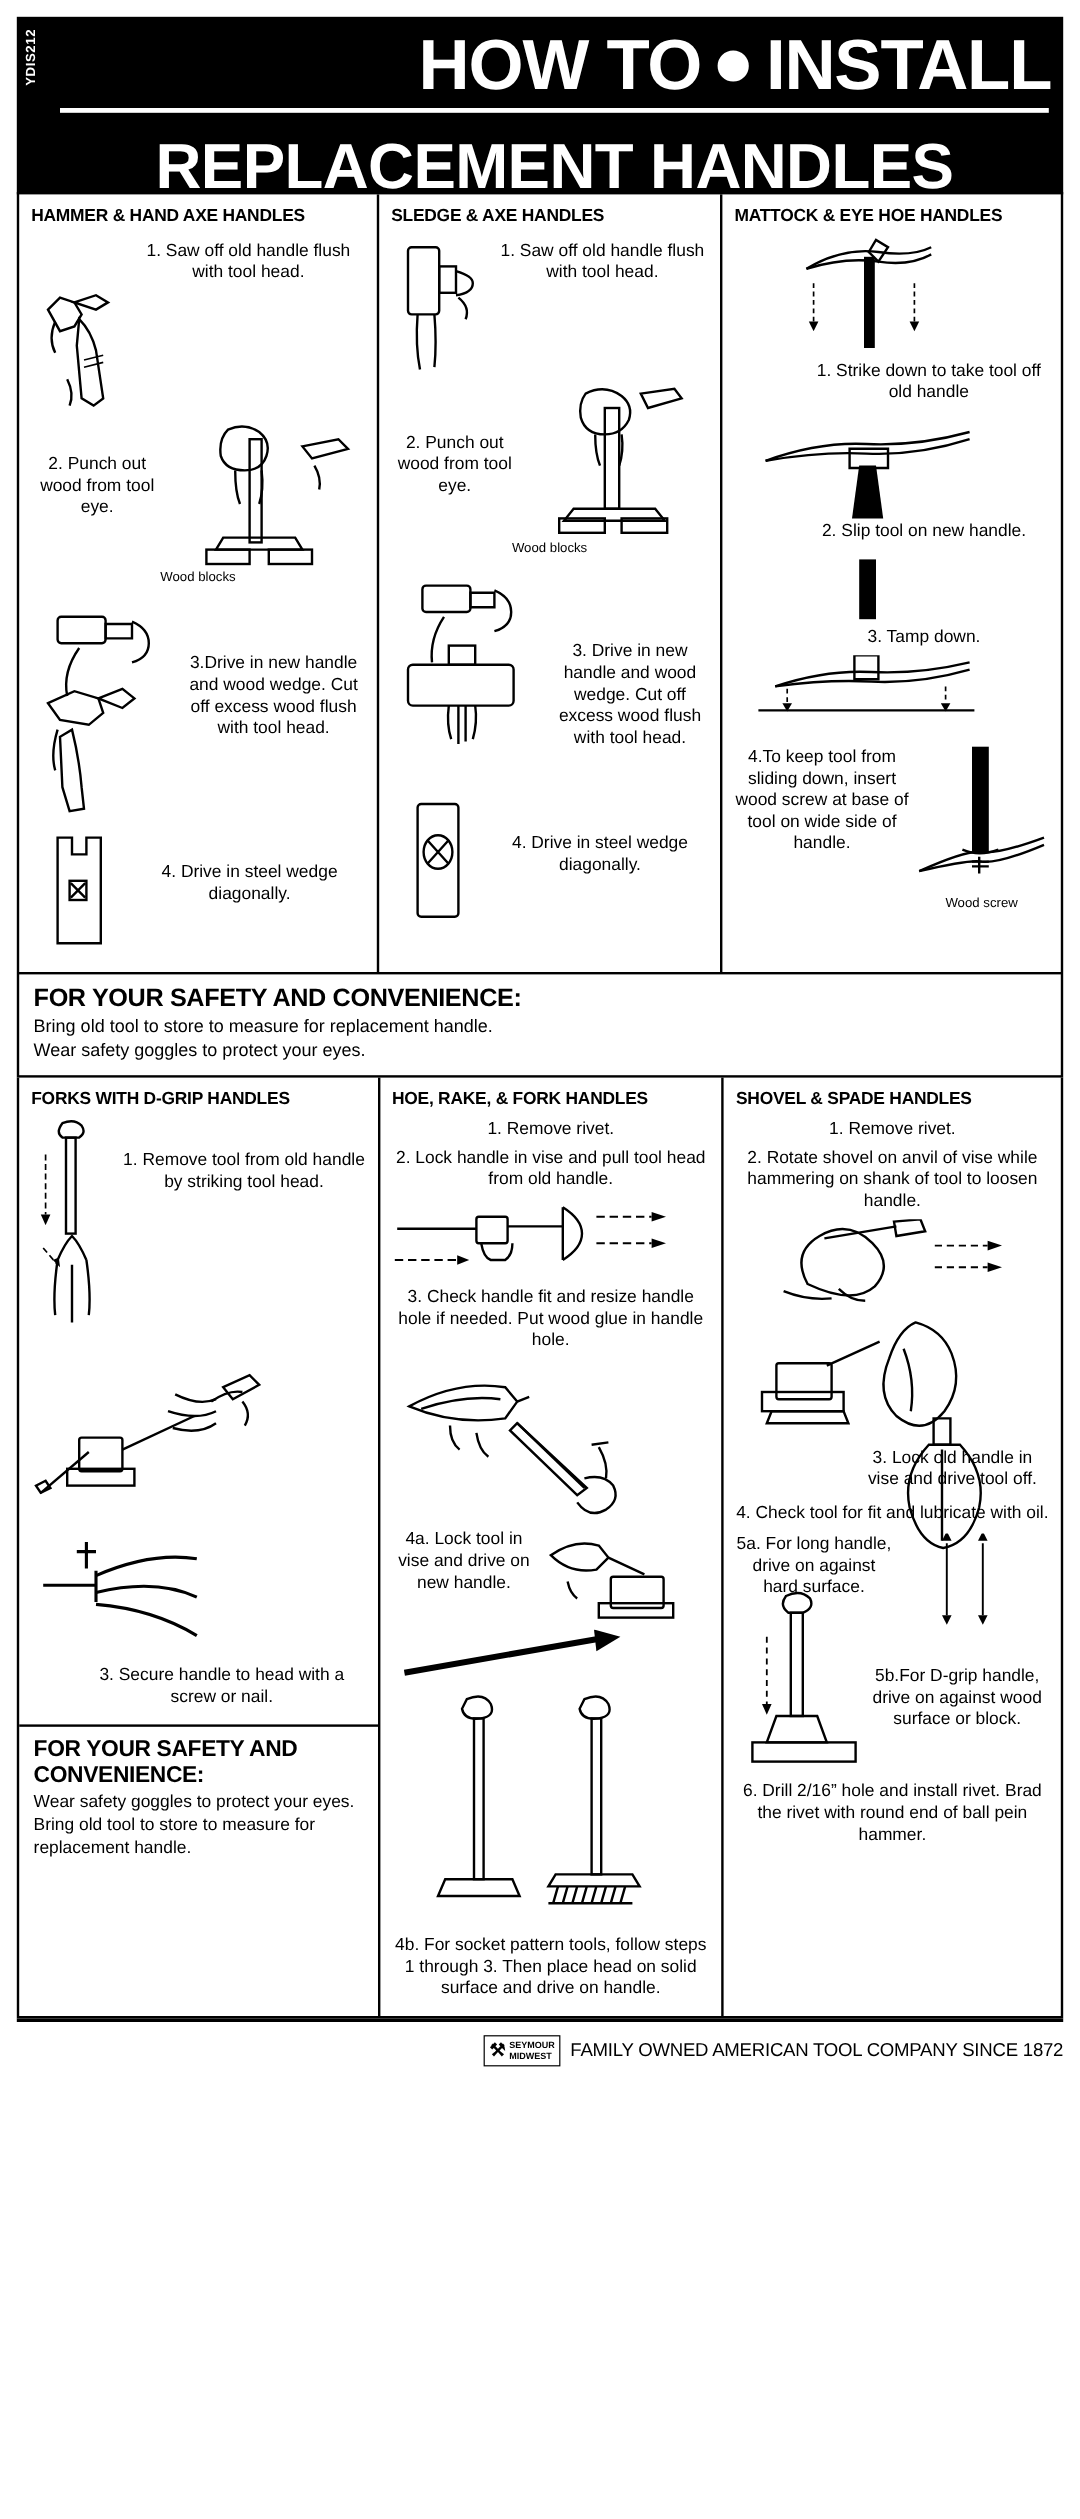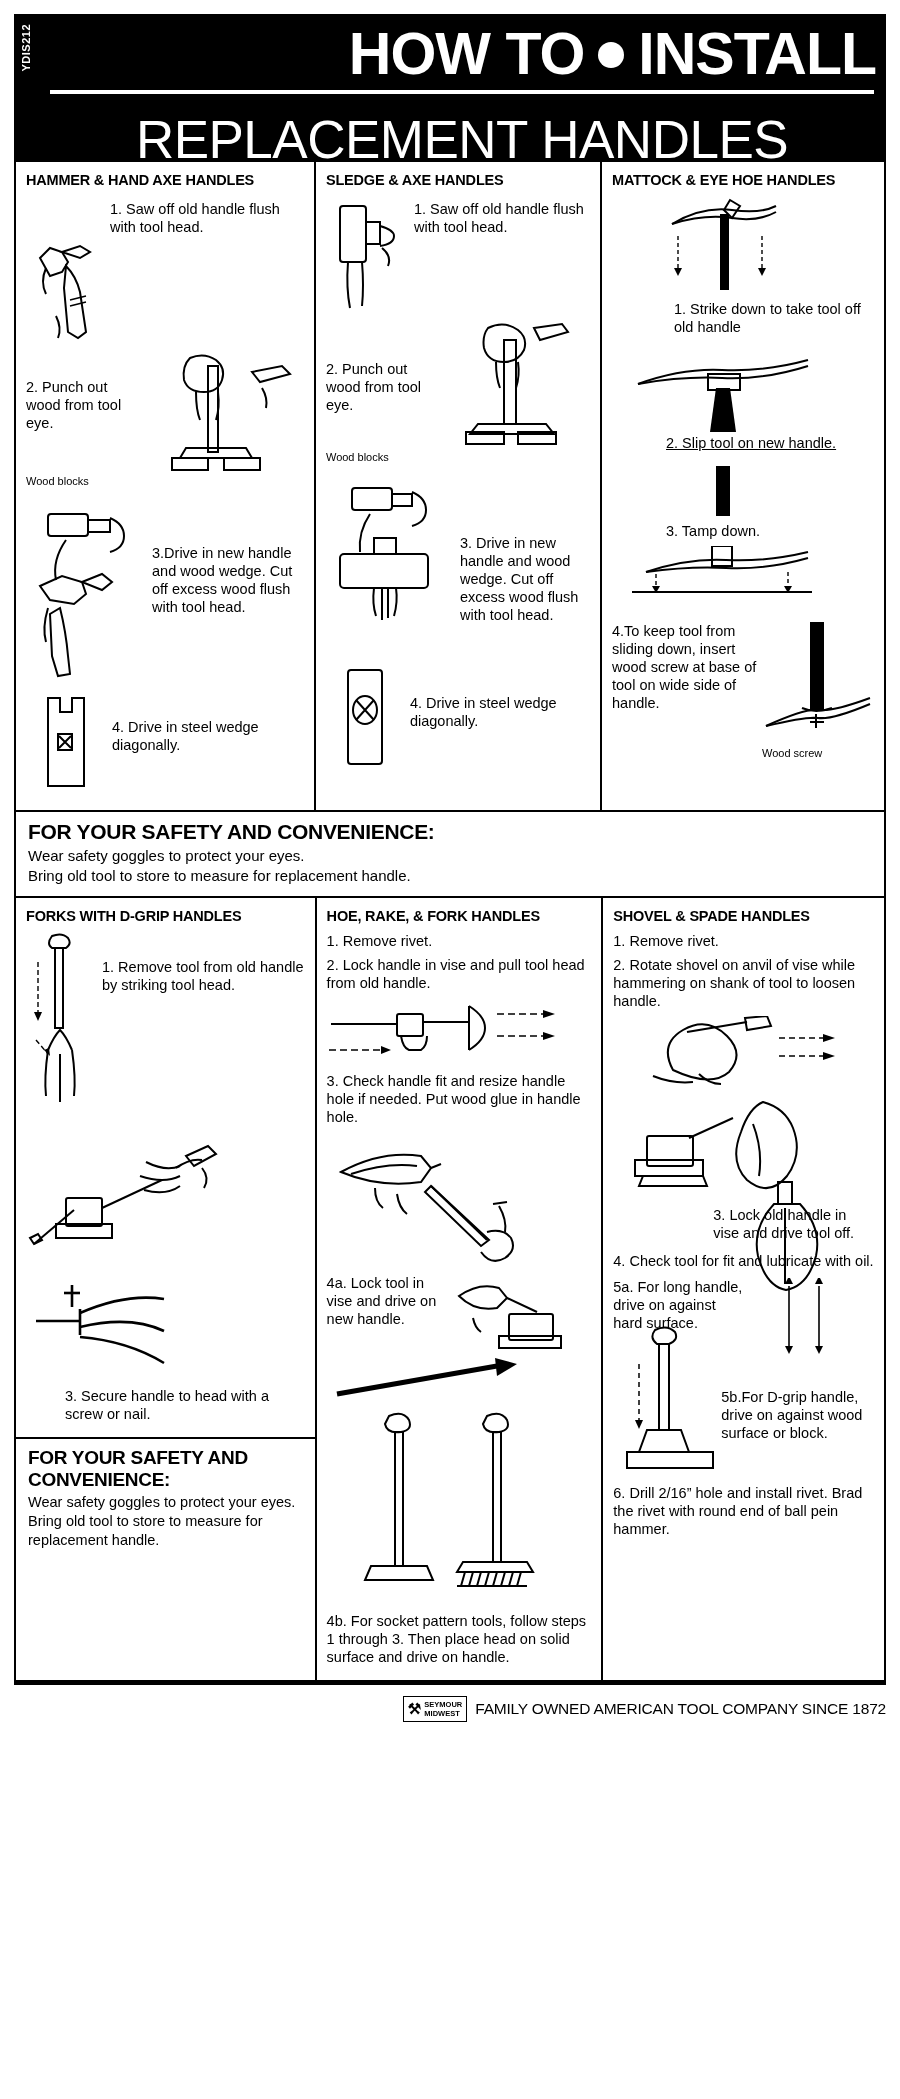--- a/index.html
+++ b/index.html
@@ -50,21 +50,21 @@
     position: relative;
     margin: 0;
   }
   .title-rule {
     border-top: 4px solid #fff;
     margin: 2px 2px 4px 2px;
   }
   .title2 {
     font-size: 53px;
     line-height: 60px;
-    font-weight: normal;
+    font-weight: bold;
     letter-spacing: -0.5px;
     text-align: center;
     margin: 16px;
   }
   .title-dot {
     display: inline-block;
     width: 26px;
     height: 26px;
     border-radius: 50%;
     background: #fff;
@@ -91,20 +91,21 @@
     font-size: 14.5px;
     font-weight: bold;
     letter-spacing: -0.2px;
     margin: 2px 0 8px 0;
     white-space: nowrap;
   }
   .step {
     font-size: 14.5px;
     line-height: 18px;
     margin: 0 0 4px 0;
+    text-align: center;
   }
   .small-label {
     font-size: 11px;
     font-weight: normal;
   }
 
   .art { position: relative; }
   .art svg { display: block; }
 
   .rowflex { display: flex; align-items: flex-start; gap: 6px; }
@@ -360,21 +361,21 @@
       <div class="art" style="margin-top:18px;">
         <svg width="250" height="80" viewBox="0 0 250 80">
           <g fill="none" stroke="#000" stroke-width="2">
             <path d="M26 30 q44 -16 84 -14 q42 2 86 -10"></path>
             <path d="M26 30 q46 -8 84 -6 q42 2 86 -12"></path>
             <path d="M96 20 h32 v16 h-32z"></path>
           </g>
           <path d="M104 34 l14 0 6 44 -26 0z" fill="#000"></path>
         </svg>
       </div>
-      <div class="step" style="padding-left:54px;margin-top:0px;text-decoration:underline;">2. Slip tool on new handle.</div>
+      <div class="step" style="padding-left:54px;margin-top:0px;">2. Slip tool on new handle.</div>
 
       <div class="art" style="margin-top:14px;">
         <svg width="250" height="56" viewBox="0 0 250 56">
           <rect x="104" y="0" width="14" height="50" fill="#000"></rect>
         </svg>
       </div>
       <div class="step" style="padding-left:54px;">3. Tamp down.</div>
 
       <div class="art" style="margin-top:6px;">
         <svg width="250" height="70" viewBox="0 0 250 70">
@@ -407,22 +408,22 @@
             </g>
           </svg>
         </div>
       </div>
       <div class="step small-label" style="padding-left:150px;margin-top:-8px;">Wood screw</div>
     </div>
   </div>
 
   <div class="safety">
     <h3>FOR YOUR SAFETY AND CONVENIENCE:</h3>
+    <p>Bring old tool to store to measure for replacement handle.</p>
     <p>Wear safety goggles to protect your eyes.</p>
-    <p>Bring old tool to store to measure for replacement handle.</p>
   </div>
 
   <div class="band">
 
     <div class="col c1">
       <div class="colhead">FORKS WITH D-GRIP HANDLES</div>
 
       <div class="rowflex" style="margin-top:4px;">
         <div class="art" style="width:70px;">
           <svg width="70" height="190" viewBox="0 0 70 190">

